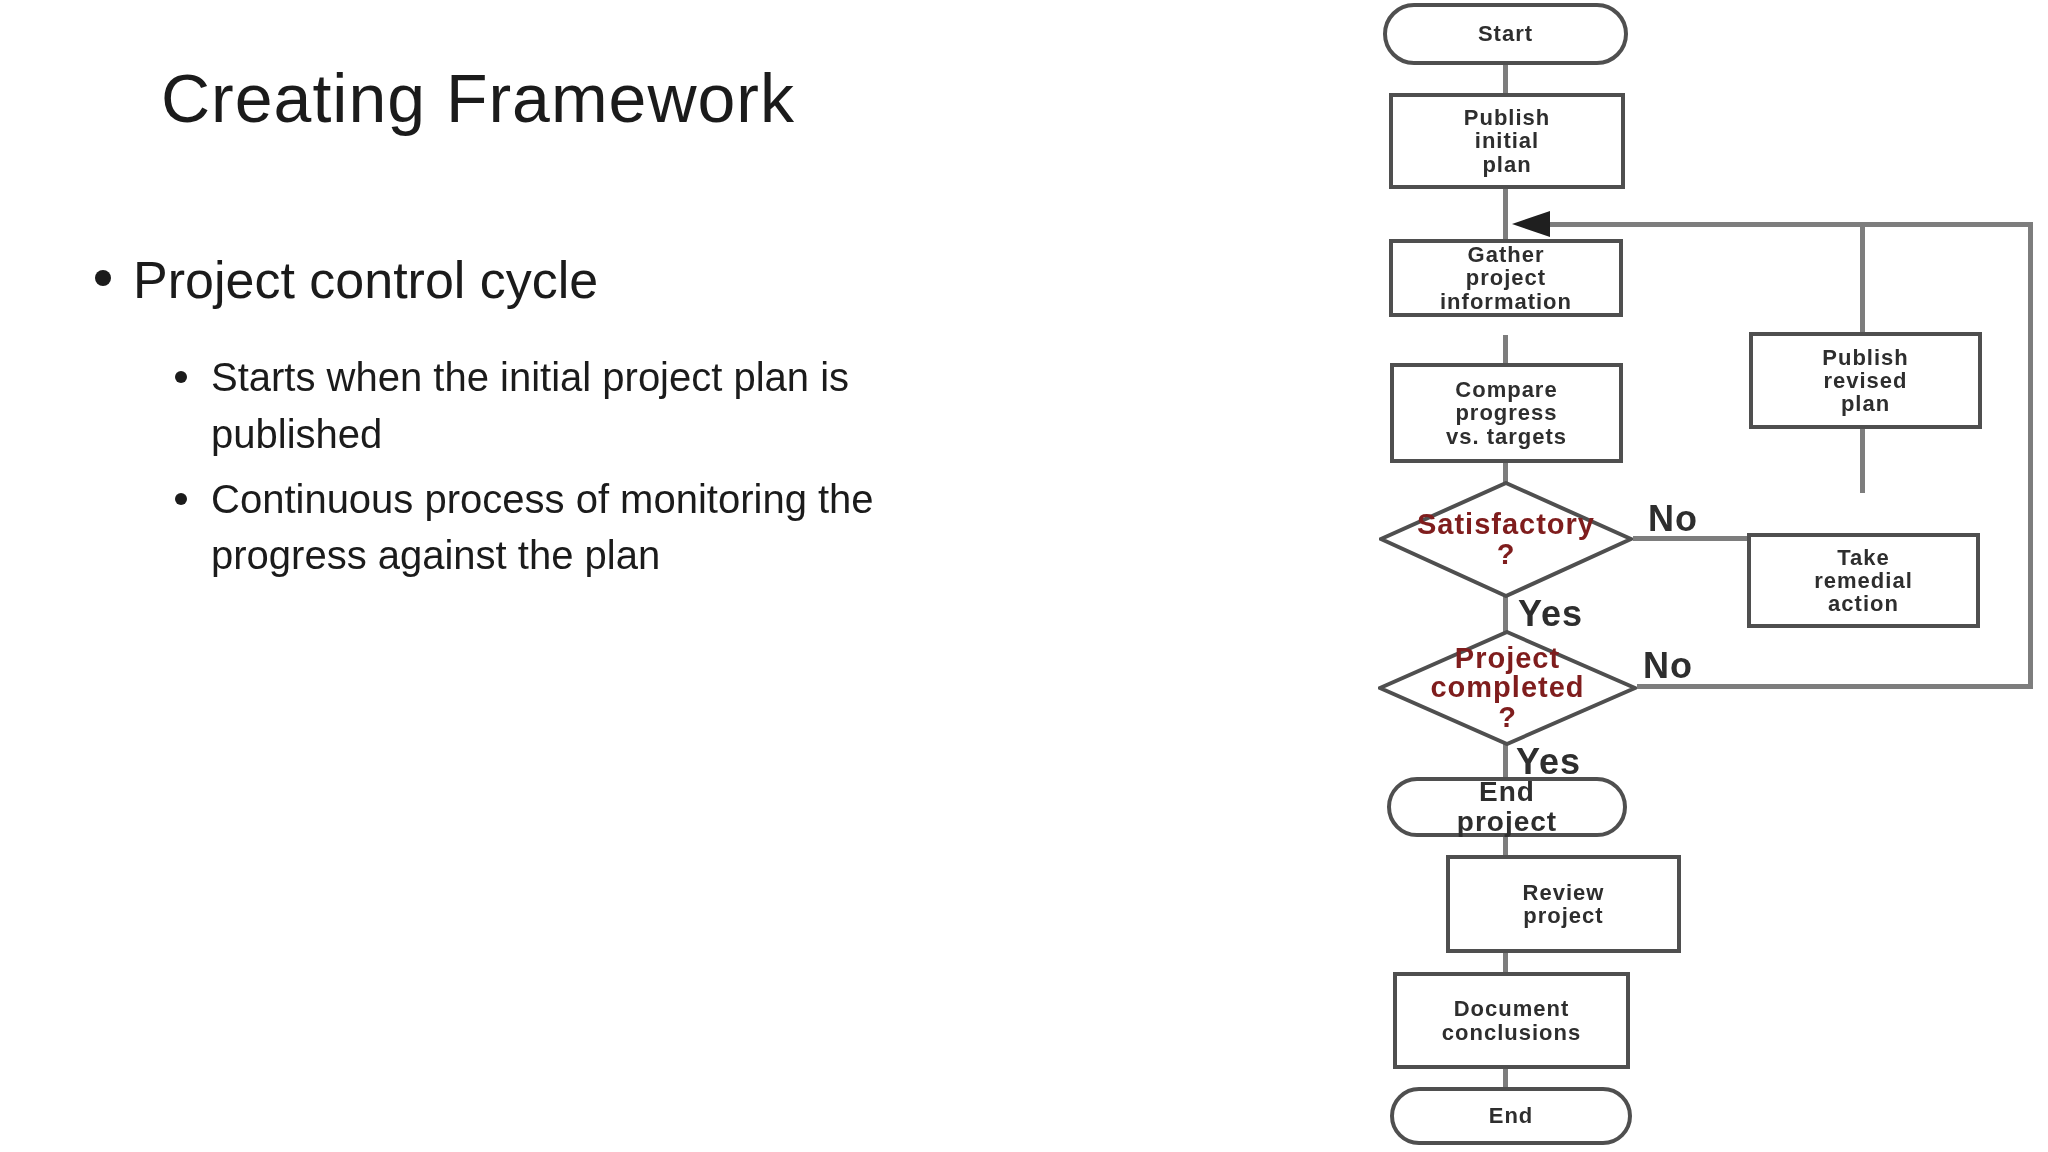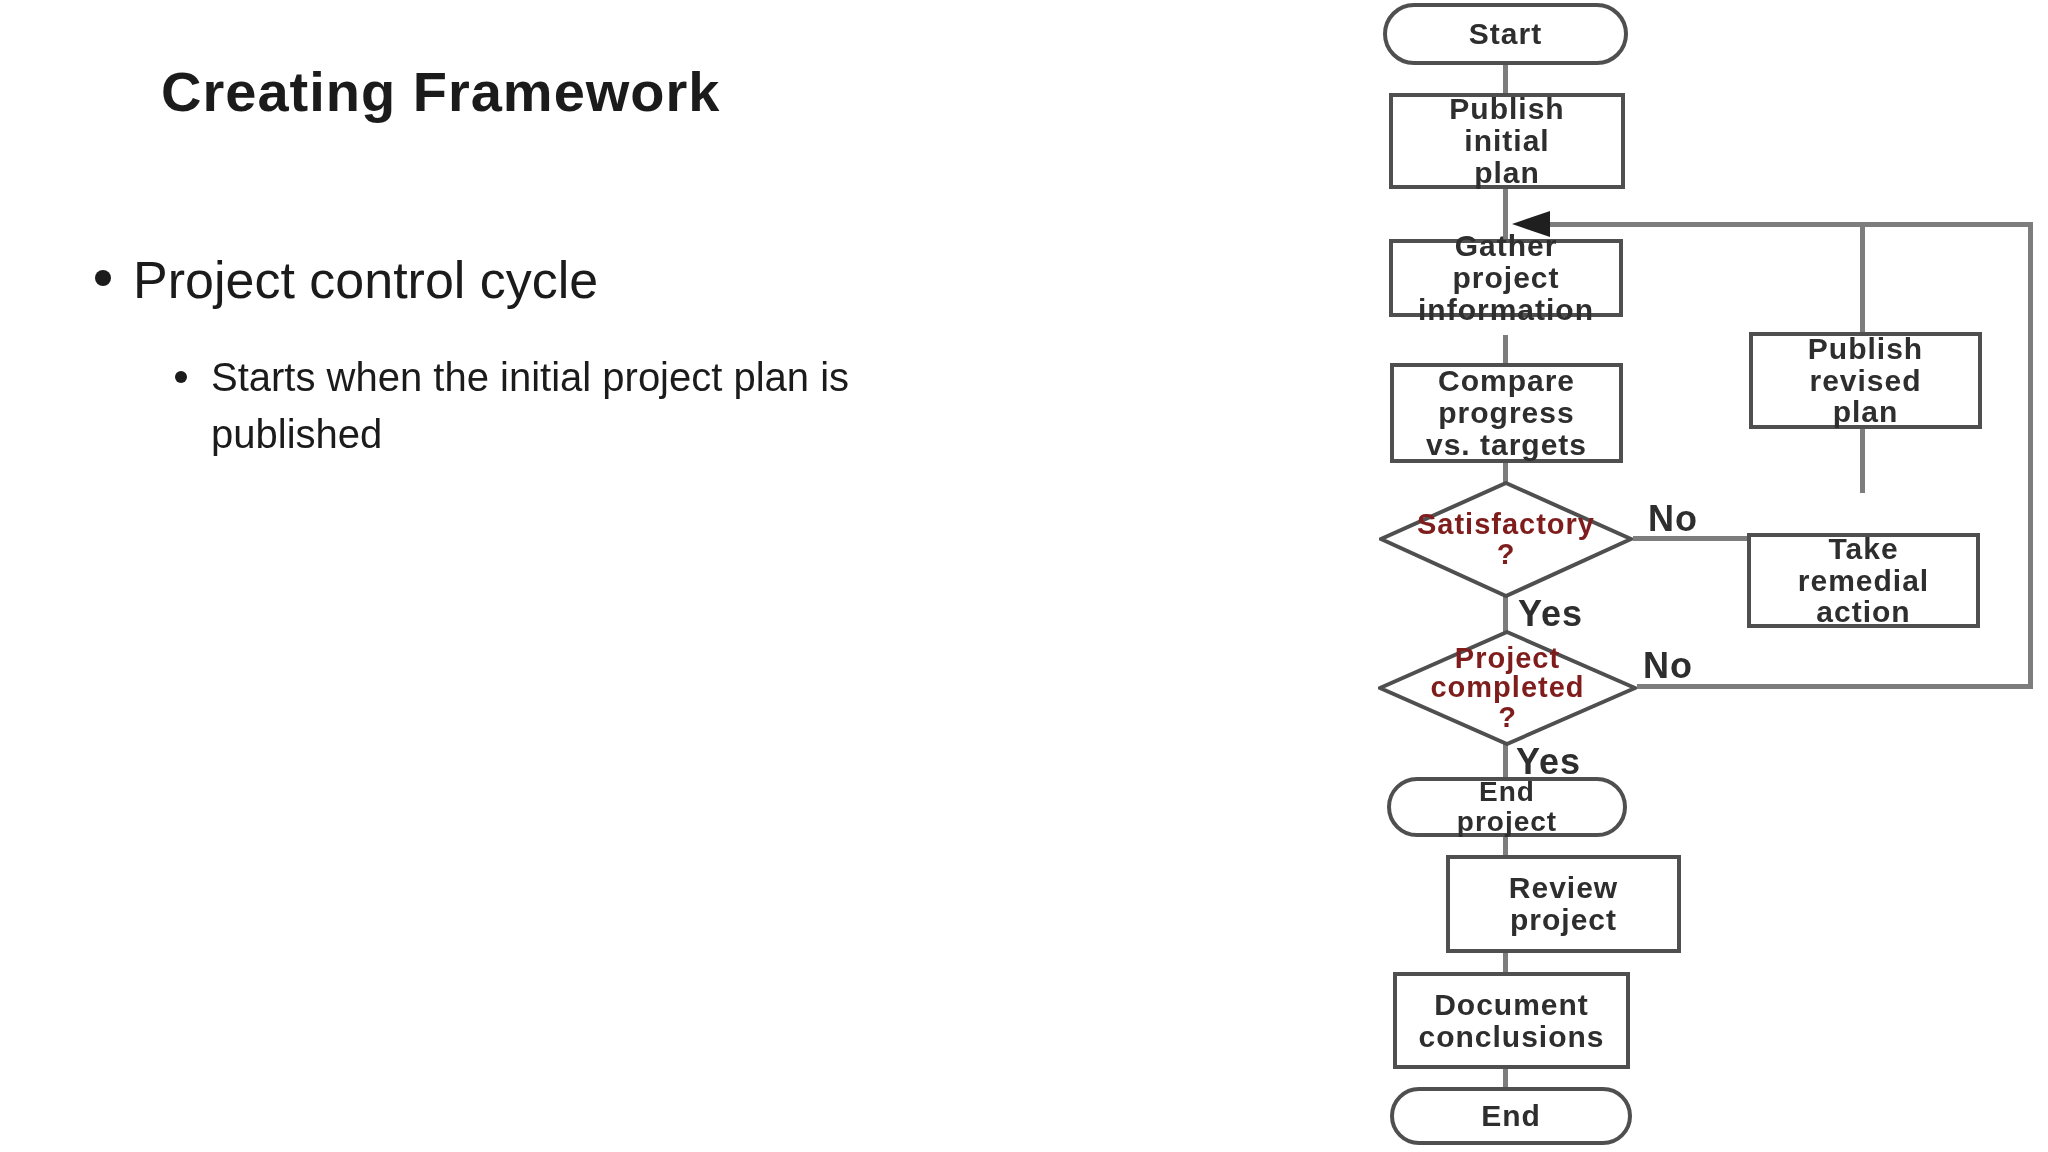--- a/index.html
+++ b/index.html
@@ -5,39 +5,39 @@
   html,body { margin:0; padding:0; background:#ffffff; }
   .slide {
     position:relative; width:2048px; height:1152px;
     background:#ffffff; overflow:hidden;
     font-family:"Liberation Sans", sans-serif;
   }
 
   
   .title {
     position:absolute; left:161px; top:58px;
-    font-size:56px; line-height:1.2; font-weight:700;
+    font-size:68px; line-height:1.2; font-weight:400;
     color:#1b1b1b; letter-spacing:1px;
   }
   .bullets { position:absolute; left:95px; top:248px; width:1050px; color:#1b1b1b; }
   .b1 { display:flex; gap:22px; font-size:52px; line-height:1.25; }
   .b1 .dot { flex:none; width:16px; height:16px; border-radius:50%; background:#1b1b1b; margin-top:22px; }
   .subs { margin-top:36px; margin-left:80px; display:flex; flex-direction:column; gap:8px; }
   .sub { display:flex; gap:24px; font-size:40px; line-height:1.42; white-space:pre-line; }
   .sub .dot { flex:none; width:12px; height:12px; border-radius:50%; background:#1b1b1b; margin-top:22px; }
 
   
   .flowchart { position:absolute; inset:0; filter:blur(0.5px); }
   .node {
     position:absolute; box-sizing:border-box;
     display:flex; align-items:center; justify-content:center;
     text-align:center; white-space:pre-line;
     border:4px solid #4f4f4f; background:#ffffff;
     color:#2e2e2e; font-weight:bold;
-    font-size:30px; line-height:1.06; letter-spacing:1px;
+    font-size:22px; line-height:1.06; letter-spacing:1px;
   }
   .terminator { border-radius:999px; }
   .diamond { position:absolute; }
   .diamond svg { position:absolute; left:0; top:0; display:block; }
   .diamond .dlabel {
     position:absolute; inset:0; display:flex; align-items:center; justify-content:center;
     text-align:center; white-space:pre-line;
     color:#7f1d1d; font-weight:bold; font-size:29px; line-height:1.02; letter-spacing:1px;
   }
   .line { position:absolute; background:#7d7d7d; }
@@ -61,20 +61,25 @@
   <div class="bullets">
     <div class="b1">
       <span class="dot"></span>
       <span>Project control cycle</span>
     </div>
     <div class="subs">
       <div class="sub">
         <span class="dot"></span>
         <span>Starts when the initial project plan is
 published</span>
+      </div>
+      <div class="sub">
+        <span class="dot"></span>
+        <span>Continuous process of monitoring the
+progress against the plan</span>
       </div>
     </div>
   </div>
 
   <div class="flowchart">
 
     <div class="line" style="left:1503px; top:63px;  width:5px; height:32px;"></div>
     <div class="line" style="left:1503px; top:187px; width:5px; height:54px;"></div>
     <div class="line" style="left:1503px; top:335px; width:5px; height:30px;"></div>
     <div class="line" style="left:1503px; top:461px; width:5px; height:22px;"></div>

